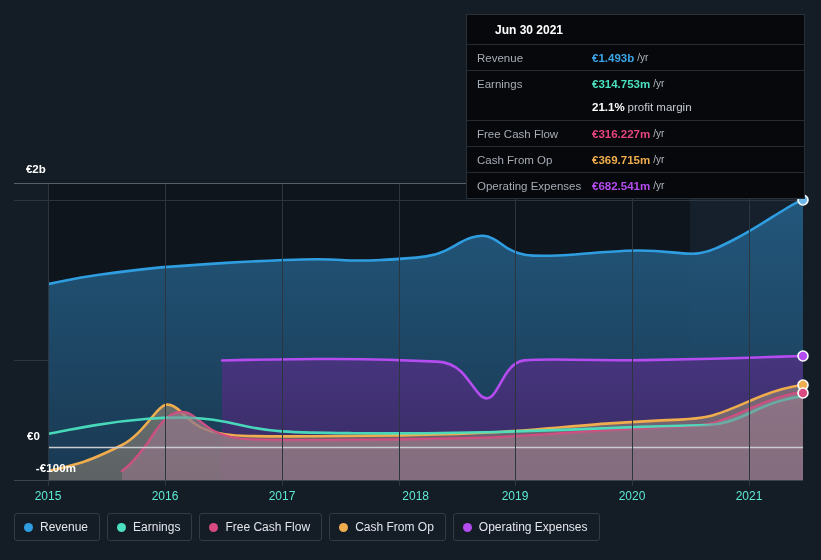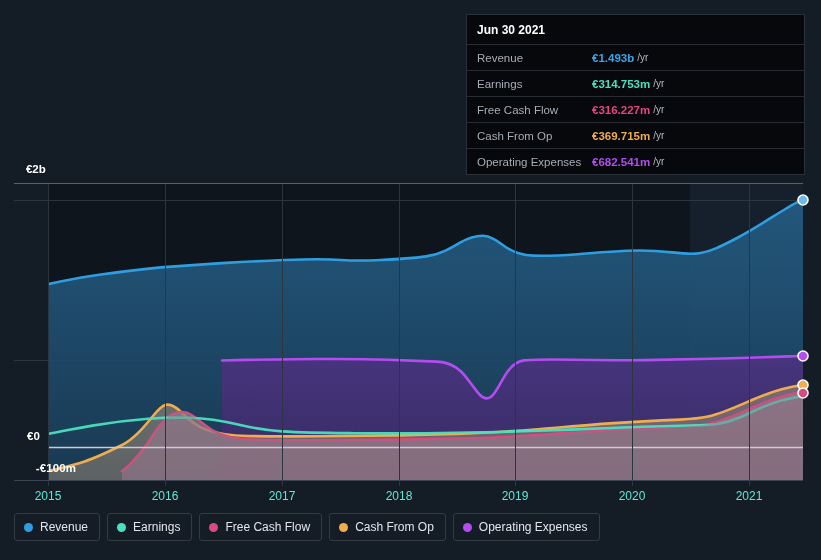--- a/index.html
+++ b/index.html
@@ -27,21 +27,21 @@
   }
 
   
   #tooltip{
     position:absolute;left:466px;top:14px;width:339px;
     background:#06080b;border:1px solid #2a3038;
     box-sizing:border-box;padding:0;
   }
   #tooltip .tt-date{
     font-size:12px;font-weight:bold;color:#ffffff;
-    padding:8px 10px 7px 10px;
+    padding:8px 10px 7px 28px;
   }
   #tooltip .tt-row{
     display:flex;align-items:center;
     border-top:1px solid #272c33;
     padding:4px 10px;min-height:17px;
     font-size:11.5px;
   }
   #tooltip .tt-row.no-rule{border-top:none;padding-top:0;}
   #tooltip .tt-name{
     width:115px;flex:0 0 115px;color:#a7adb6;font-size:11.5px;
@@ -215,41 +215,46 @@
       <line x1="14" y1="472.5" x2="803" y2="472.5" stroke="#3a4450" stroke-width="1"></line>
     </svg>
 
     <div class="y-label" style="left:0px;top:155px;width:46px;">€2b</div>
     <div class="y-label" style="left:0px;top:422px;width:40px;">€0</div>
     <div class="y-label" style="left:0px;top:454px;width:76px;">-€100m</div>
 
     <div class="x-label" style="left:18px;top:481px;">2015</div>
     <div class="x-label" style="left:135px;top:481px;">2016</div>
     <div class="x-label" style="left:252px;top:481px;">2017</div>
-    <div class="x-label" style="left:369px;top:481px;">2018</div>
+    <div class="x-label" style="left:369px;top:481px;text-align:right;">2018</div>
     <div class="x-label" style="left:485px;top:481px;">2019</div>
     <div class="x-label" style="left:602px;top:481px;text-align:center;">2020</div>
     <div class="x-label" style="left:719px;top:481px;">2021</div>
   </div>
 
   <div id="tooltip">
     <div class="tt-date">Jun 30 2021</div>
 
     <div class="tt-row">
       <span class="tt-name">Revenue</span>
       <span class="tt-val" style="color:#3ba6e8">€1.493b</span>
       <span class="tt-unit">/yr</span>
     </div>
 
     <div class="tt-row">
       <span class="tt-name">Earnings</span>
       <span class="tt-val" style="color:#4ae0c0">€314.753m</span>
       <span class="tt-unit">/yr</span>
     </div>
 
+    <div class="tt-row no-rule" style="padding-top:2px;padding-bottom:5px;">
+      <span class="tt-name"></span>
+      <span class="tt-val" style="color:#ffffff">21.1%</span>
+      <span class="tt-sub">profit margin</span>
+    </div>
 
     <div class="tt-row">
       <span class="tt-name">Free Cash Flow</span>
       <span class="tt-val" style="color:#e8447f">€316.227m</span>
       <span class="tt-unit">/yr</span>
     </div>
 
     <div class="tt-row">
       <span class="tt-name">Cash From Op</span>
       <span class="tt-val" style="color:#f0ad4e">€369.715m</span>

